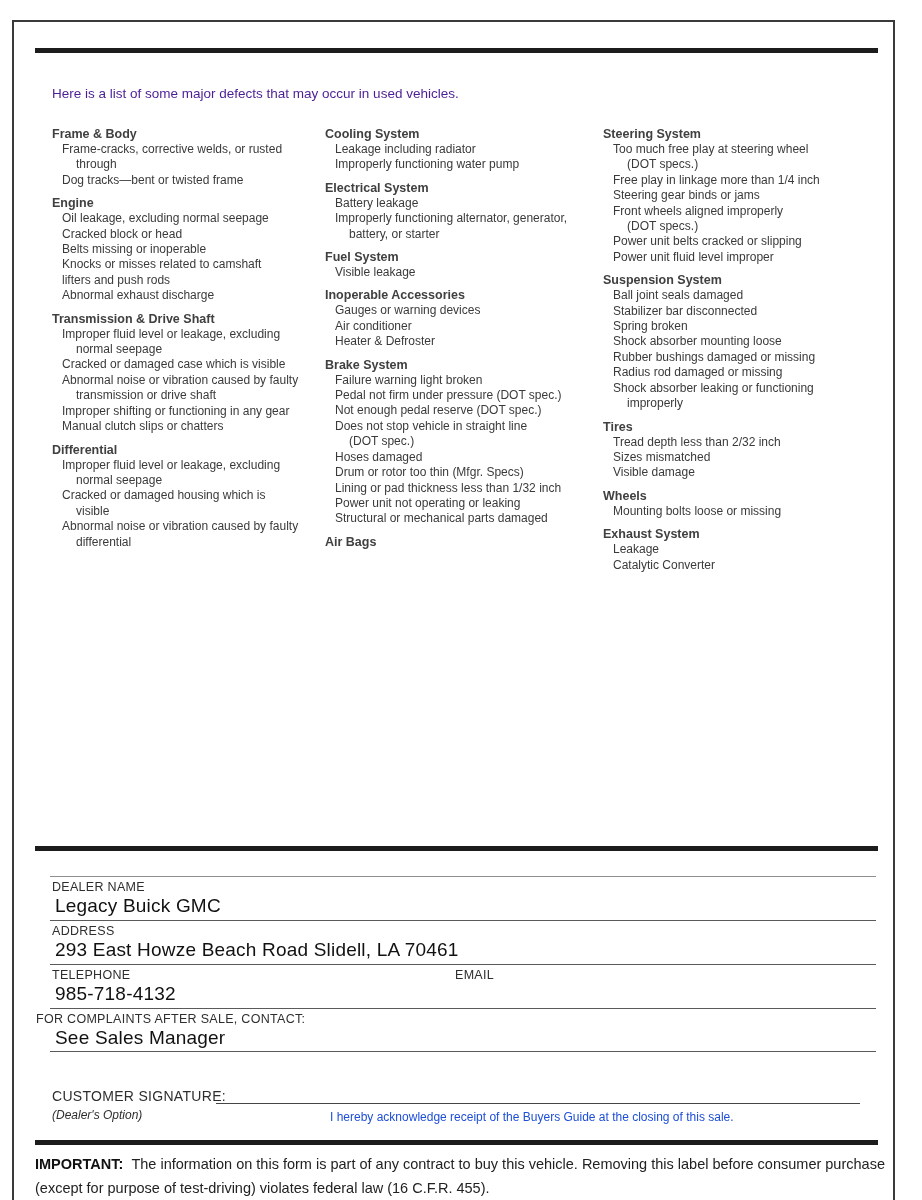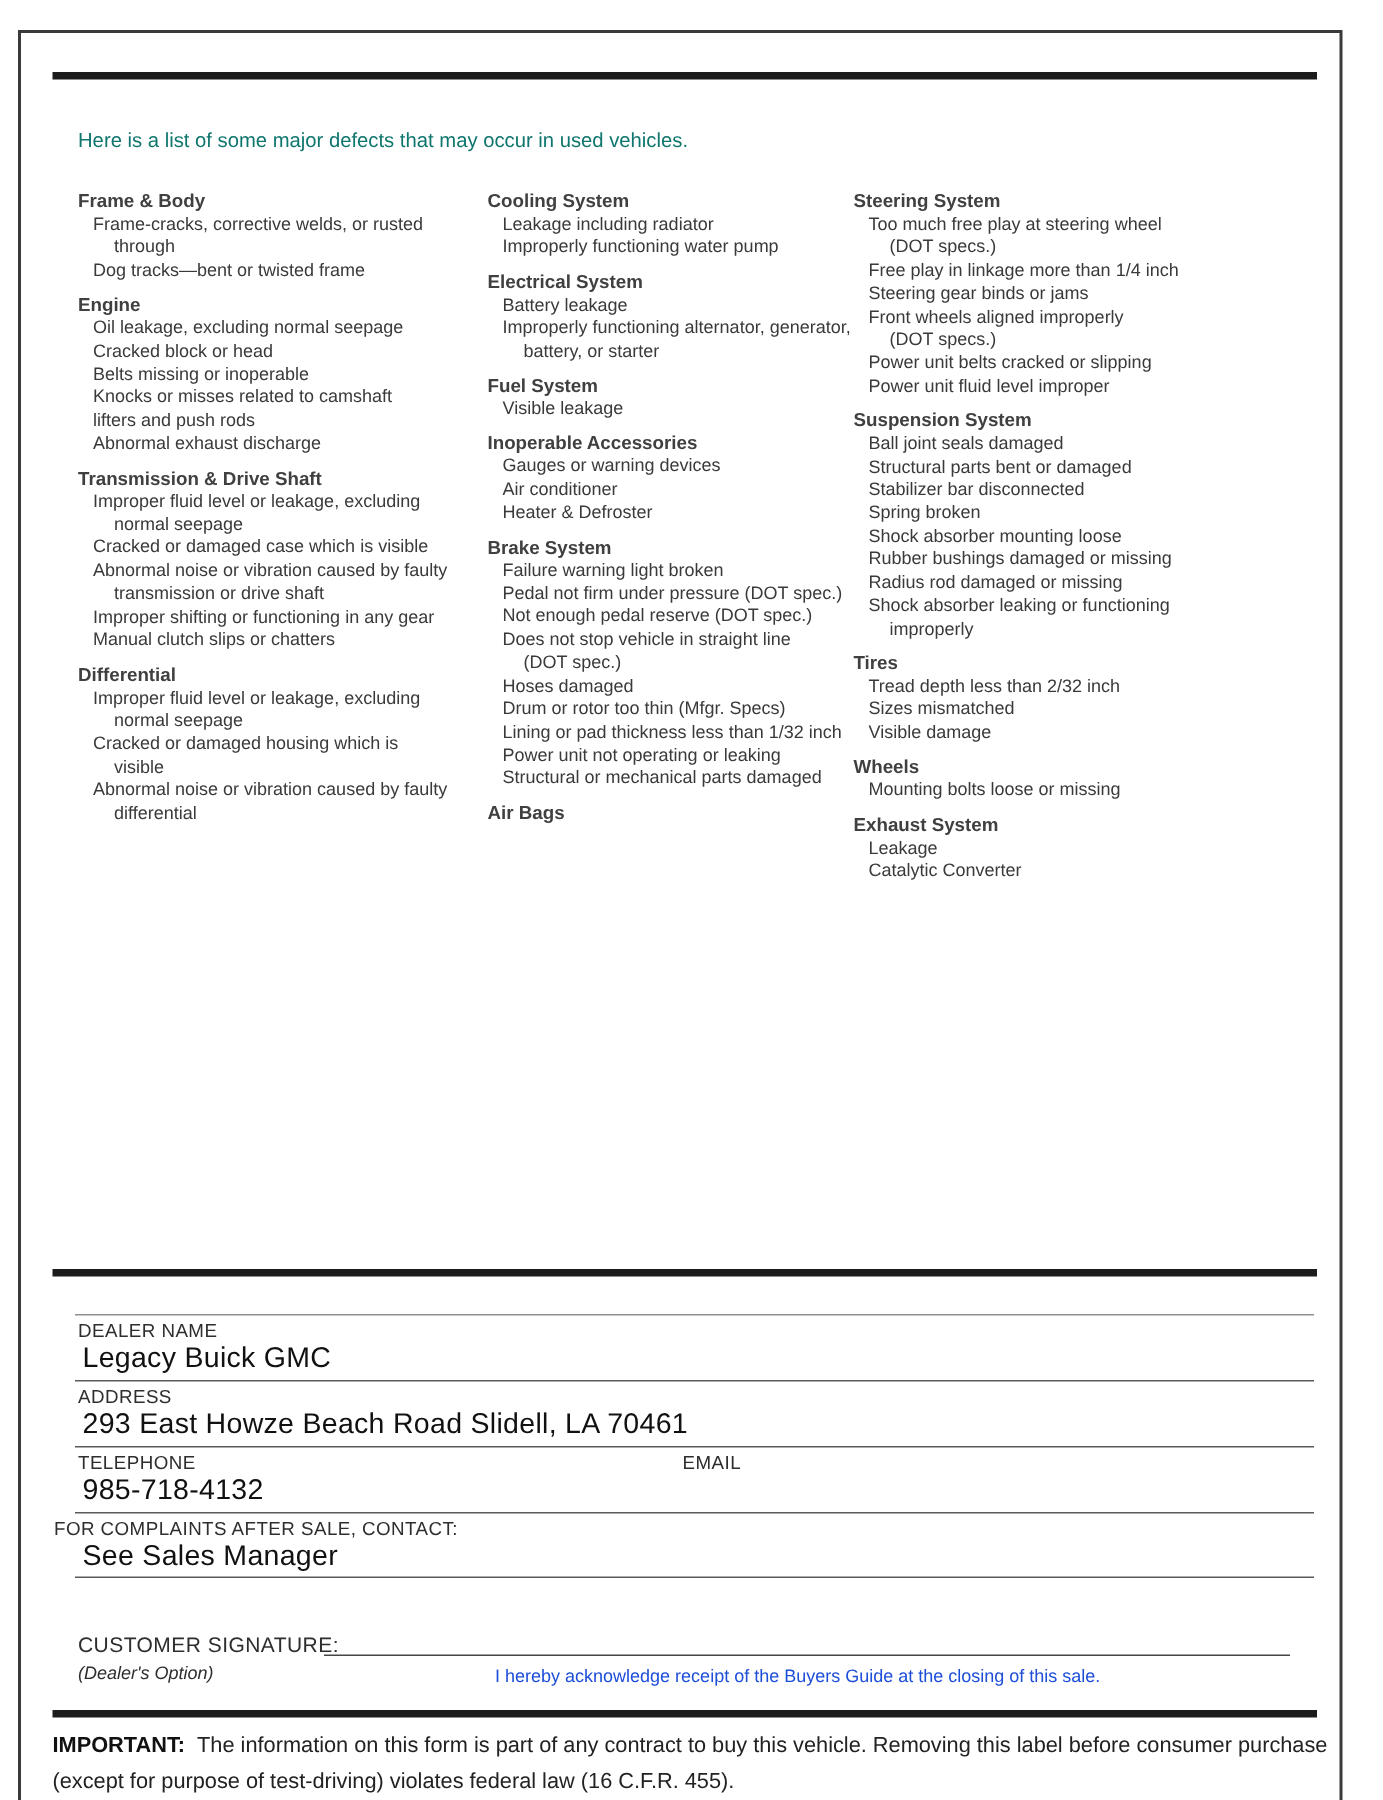--- a/index.html
+++ b/index.html
@@ -23,28 +23,28 @@
     left: 35px; width: 843px; height: 5px;
     background: #1c1c1c;
   }
   .rule-top    { top: 48px; }
   .rule-mid    { top: 846px; }
   .rule-bottom { top: 1140px; }
 
   .intro {
     position: absolute;
     left: 52px; top: 86px;
-    font-size: 13.5px; color: #0f766e;
+    font-size: 13.5px; color: #4c1d95;
   }
 
   .defect-area { position: absolute; top: 126px; left: 0; width: 922px; }
   .col { position: absolute; top: 0; }
   .col-0 { left: 52px;  width: 264px; }
   .col-1 { left: 325px; width: 270px; }
-  .col-2 { left: 569px; width: 292px; }
+  .col-2 { left: 603px; width: 292px; }
   .sec-title {
     font-weight: bold; font-size: 12.5px; color: #404040;
     margin-top: 7px; line-height: 16px;
   }
   .col .sec-title:first-child { margin-top: 0; }
   .line { font-size: 12px; line-height: 15.4px; color: #3a3a3a; }
   .line.i1 { padding-left: 10px; }
   .line.i2 { padding-left: 24px; }
 
   .field-rule {
@@ -157,21 +157,20 @@
       <div class="line i1">Too much free play at steering wheel</div>
       <div class="line i2">(DOT specs.)</div>
       <div class="line i1">Free play in linkage more than 1/4 inch</div>
       <div class="line i1">Steering gear binds or jams</div>
       <div class="line i1">Front wheels aligned improperly</div>
       <div class="line i2">(DOT specs.)</div>
       <div class="line i1">Power unit belts cracked or slipping</div>
       <div class="line i1">Power unit fluid level improper</div>
       <div class="sec-title">Suspension System</div>
       <div class="line i1">Ball joint seals damaged</div>
-      <div class="line i1">Structural parts bent or damaged</div>
       <div class="line i1">Stabilizer bar disconnected</div>
       <div class="line i1">Spring broken</div>
       <div class="line i1">Shock absorber mounting loose</div>
       <div class="line i1">Rubber bushings damaged or missing</div>
       <div class="line i1">Radius rod damaged or missing</div>
       <div class="line i1">Shock absorber leaking or functioning</div>
       <div class="line i2">improperly</div>
       <div class="sec-title">Tires</div>
       <div class="line i1">Tread depth less than 2/32 inch</div>
       <div class="line i1">Sizes mismatched</div>

